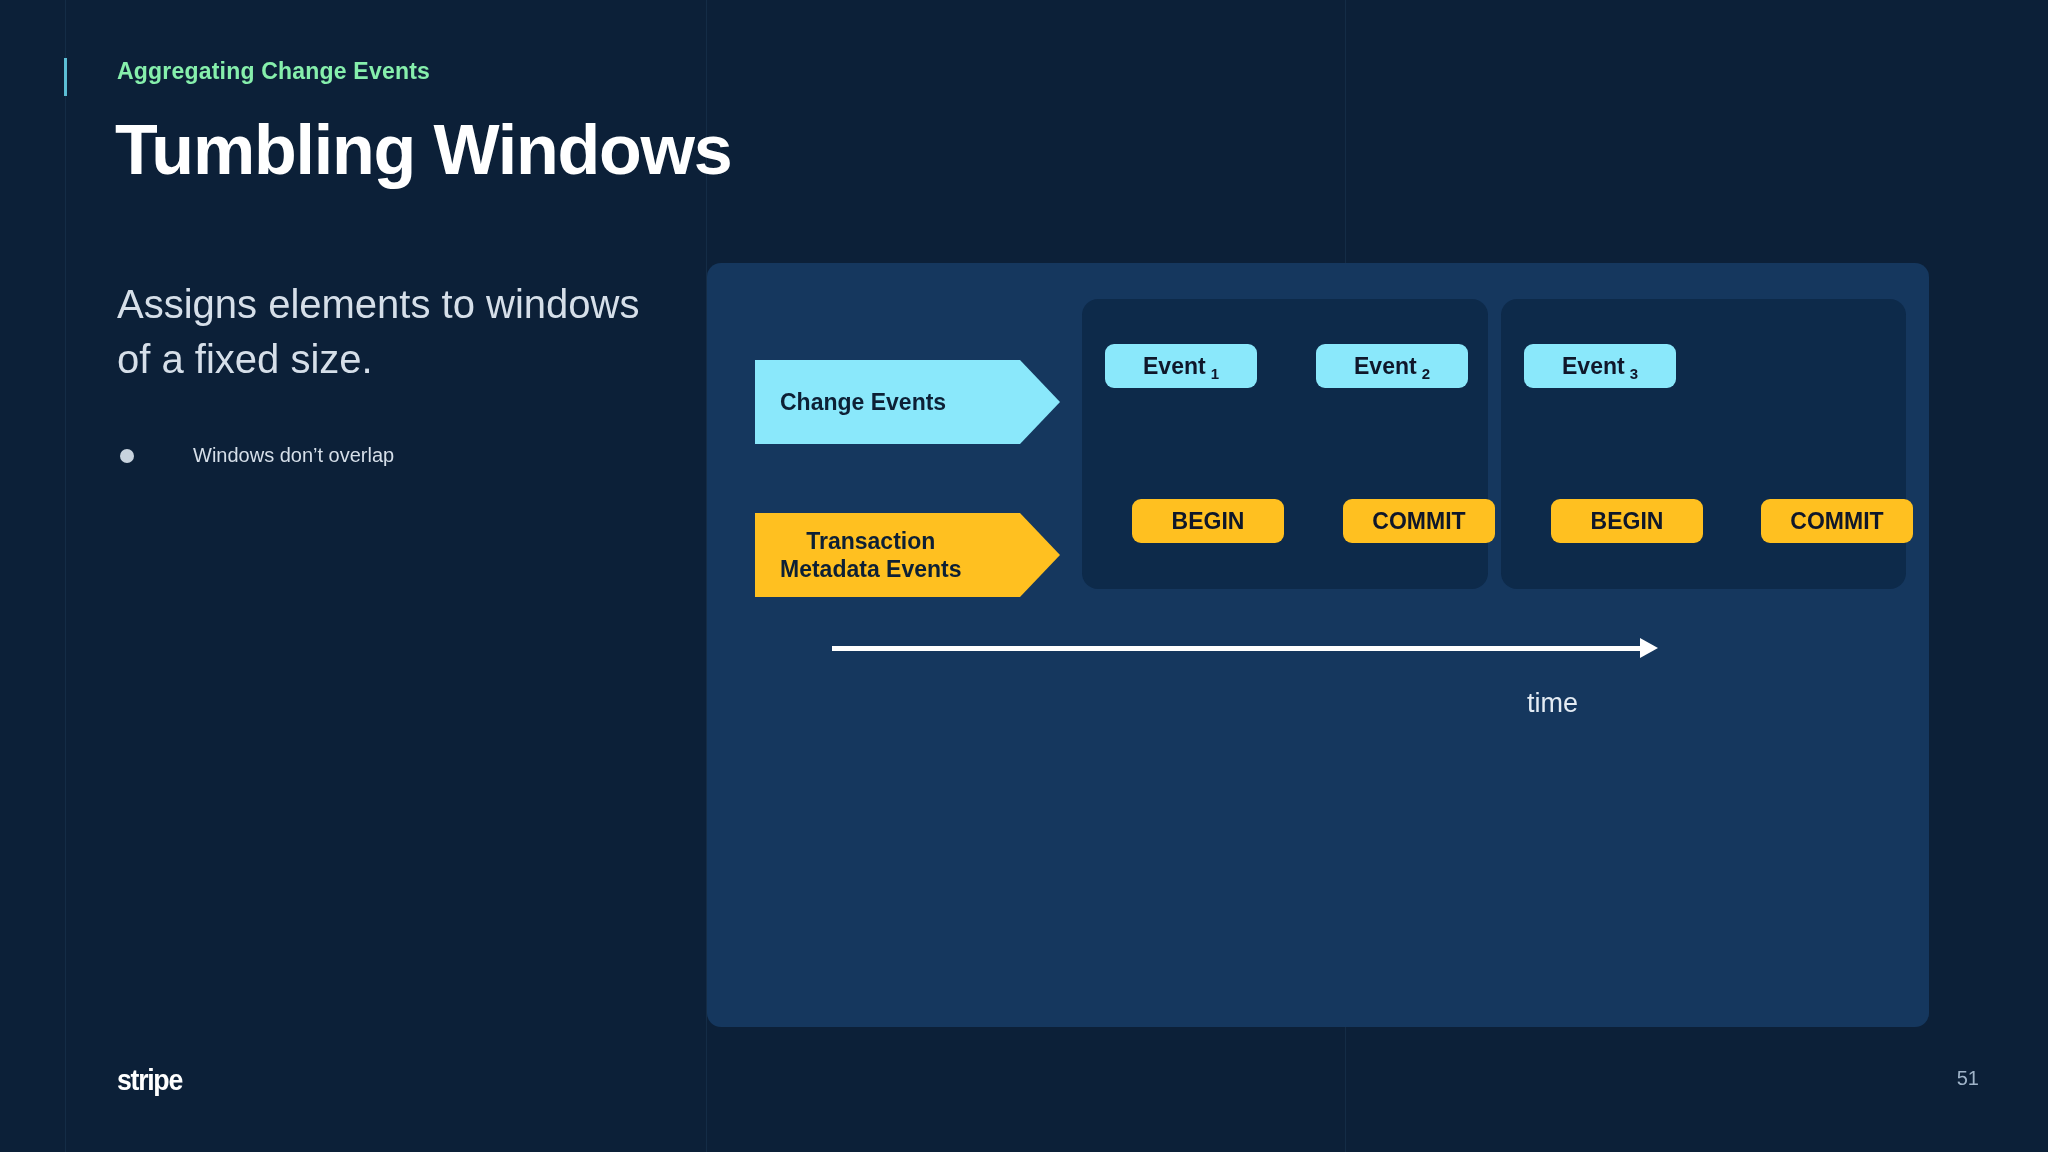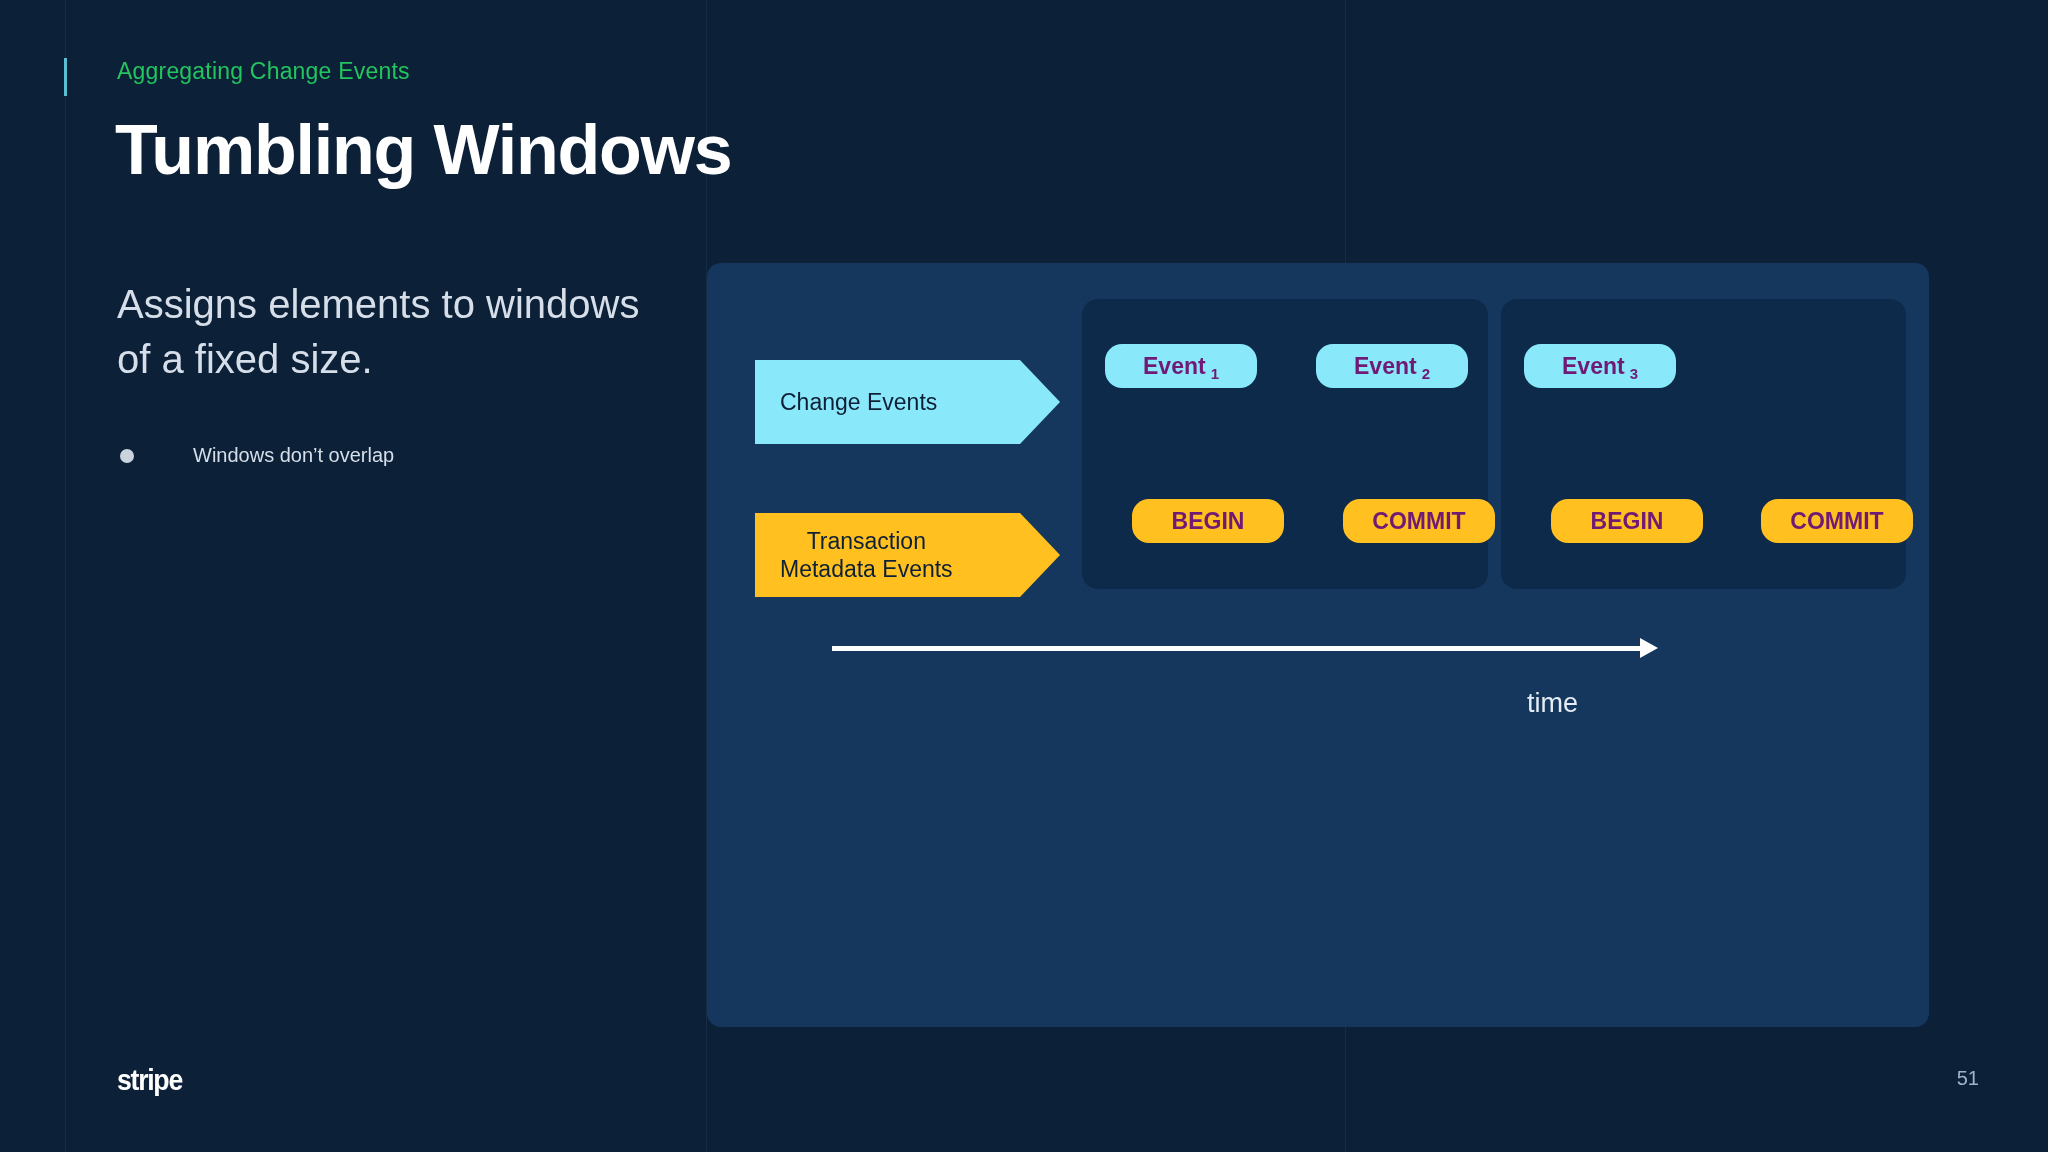--- a/index.html
+++ b/index.html
@@ -36,23 +36,23 @@
     width:3px; height:38px;
     background:#6ad9f0;
     opacity:.85;
   }
 
   
   .eyebrow {
     position:absolute;
     left:117px; top:58px;
     font-size:23px;
-    font-weight:normal;
+    font-weight:bold;
     letter-spacing:.2px;
-    color:#22c55e;
+    color:#86efac;
   }
   .title {
     position:absolute;
     left:115px; top:110px;
     font-size:70px;
     font-weight:bold;
     letter-spacing:-1.2px;
     color:#ffffff;
   }
   .lede {
@@ -127,21 +127,21 @@
   .window.w2 { left:419px; width:405px; }
 
   
   .chev {
     position:absolute;
     height:84px;
     display:flex;
     align-items:center;
     padding-left:25px;
     color:#0d2035;
-    font-weight:normal;
+    font-weight:bold;
     font-size:23px;
     line-height:28px;
     clip-path:polygon(0 0, calc(100% - 40px) 0, 100% 50%, calc(100% - 40px) 100%, 0 100%);
   }
   .chev.change {
     left:48px; top:97px;
     width:305px;
     background:#8ae8fb;
   }
   .chev.txmeta {
@@ -150,24 +150,24 @@
     background:#ffc020;
     text-align:center;
   }
 
   
   .chip {
     position:absolute;
     display:flex;
     align-items:center;
     justify-content:center;
-    border-radius:17px;
+    border-radius:9px;
     font-weight:bold;
     font-size:23px;
-    color:#701a75;
+    color:#0f172a;
     white-space:nowrap;
     text-align:right;
   }
   .chip.cyan   { background:#8ae8fb; }
   .chip.yellow { background:#ffc020;margin-left:27px; }
   .chip sub {
     font-size:15px;
     font-weight:bold;
     vertical-align:baseline;
     position:relative;

